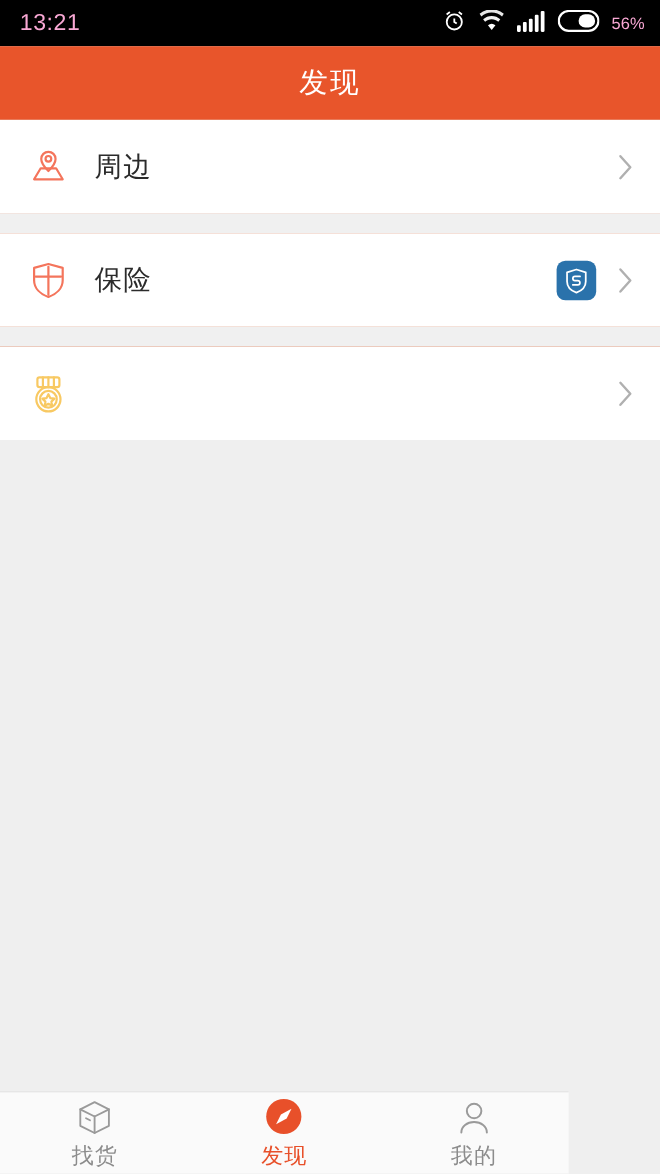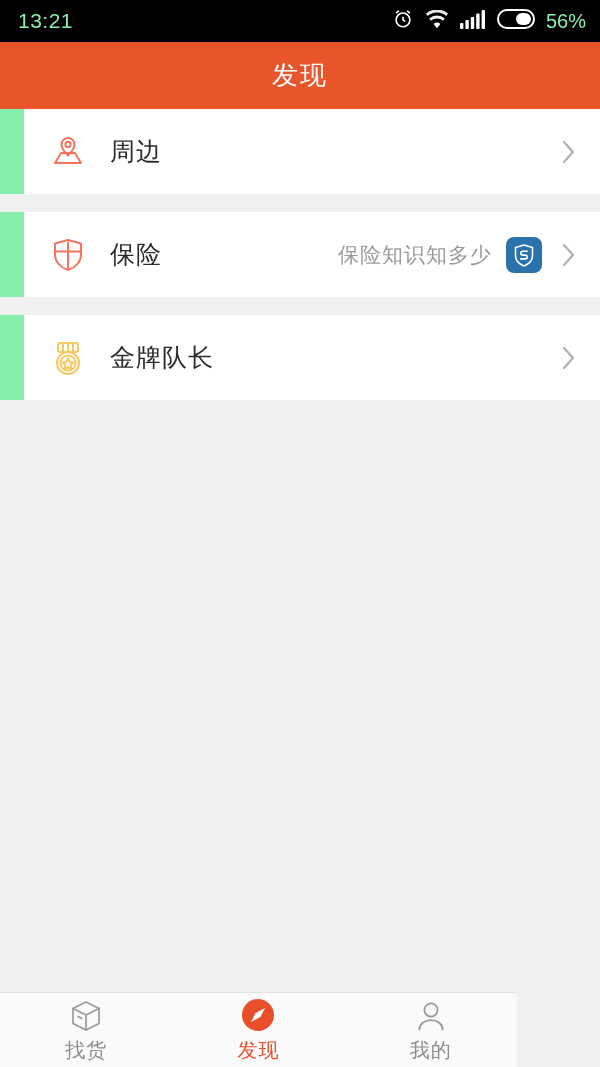--- a/index.html
+++ b/index.html
@@ -6,39 +6,39 @@
   html,body { width:600px; height:1067px; }
   body {
     font-family:"Liberation Sans","DejaVu Sans",sans-serif;
     background:#efefef;
     overflow:hidden;
     position:relative;
   }
 
   
   .statusbar{
-    height:42px; background:#000; color:#86efac;
+    height:42px; background:#000; color:#f9a8d4;
     display:flex; align-items:center; justify-content:space-between;
     padding:0 14px 0 18px;
   }
   .sb-time{ font-size:21px; letter-spacing:.5px; }
   .sb-right{ display:flex; align-items:center; gap:11px; }
-  .sb-pct{ font-size:20px; }
+  .sb-pct{ font-size:15px; }
   .ic{ display:block; }
 
   
   .header{
     height:67px; background:#e8552b;
     display:flex; align-items:center; justify-content:center;
   }
   .header-title{ color:#fff; font-size:26px; letter-spacing:2px; }
 
   
   .list-wrap{ background:#efefef; }
-  .group{ background:#86efac;padding-left:24px; }
+  .group{ background:#c2410c; }
   .gap{ height:18px; background:#f0f0f0; }
   .row{
     height:85px; display:flex; align-items:center;
     padding:0 20px 0 22px; background:#fff; position:relative;
   }
   .row + .row::before{
     content:""; position:absolute; left:0; right:0; top:0;
     height:1px; background:#ececec;
   }
   .row-icon{ width:44px; height:44px; flex:0 0 44px; display:flex; align-items:center; justify-content:center; }
@@ -134,21 +134,20 @@
     <div class="row">
       <span class="row-icon">
         <svg width="40" height="40" viewBox="0 0 40 40" fill="none" stroke="#f4755c" stroke-width="2" stroke-linejoin="round" stroke-linecap="round">
           <path d="M20 5 L33 8.5v11.2C33 27 27.2 32.4 20 35 12.8 32.4 7 27 7 19.7V8.5L20 5z"></path>
           <path d="M20 7.6V33"></path>
           <path d="M8.4 16.4h23.2"></path>
         </svg>
       </span>
       <span class="row-label">保险</span>
       <span class="row-spacer"></span>
-      <span class="row-sub">保险知识知多少</span>
       <span class="row-badge">
         <svg width="26" height="26" viewBox="0 0 26 26" fill="none" stroke="#ffffff" stroke-width="1.6" stroke-linejoin="round" stroke-linecap="round">
           <path d="M13 3 L21.5 5.6v8.2c0 4.8-3.8 8.4-8.5 10.2-4.7-1.8-8.5-5.4-8.5-10.2V5.6L13 3z"></path>
           <path d="M16.3 9.3h-4.6a1.9 1.9 0 0 0 0 3.8h2.6a1.9 1.9 0 0 1 0 3.8H9.7"></path>
         </svg>
       </span>
       <span class="chev">
         <svg width="22" height="34" viewBox="0 0 22 34" fill="none" stroke="#b0b0b0" stroke-width="2.2" stroke-linecap="round" stroke-linejoin="round">
             <path d="M6 7 L15 17 L6 27"></path>
           </svg>
@@ -165,21 +164,20 @@
     <div class="row">
       <span class="row-icon">
         <svg width="40" height="40" viewBox="0 0 40 40" fill="none" stroke="#f8c963" stroke-width="2" stroke-linejoin="round" stroke-linecap="round">
           <rect x="10" y="5" width="20" height="9" rx="2"></rect>
           <path d="M15 5v9M20 5v9M25 5v9"></path>
           <circle cx="20" cy="25" r="11"></circle>
           <circle cx="20" cy="25" r="7.6"></circle>
           <path d="M20 20.4l1.7 3.5 3.8.5-2.8 2.7.7 3.8-3.4-1.8-3.4 1.8.7-3.8-2.8-2.7 3.8-.5z"></path>
         </svg>
       </span>
-      <span class="row-label">金牌队长</span>
       <span class="row-spacer"></span>
       <span class="chev">
         <svg width="22" height="34" viewBox="0 0 22 34" fill="none" stroke="#b0b0b0" stroke-width="2.2" stroke-linecap="round" stroke-linejoin="round">
             <path d="M6 7 L15 17 L6 27"></path>
           </svg>
       </span>
     </div>
   </div>
 
 </div>

